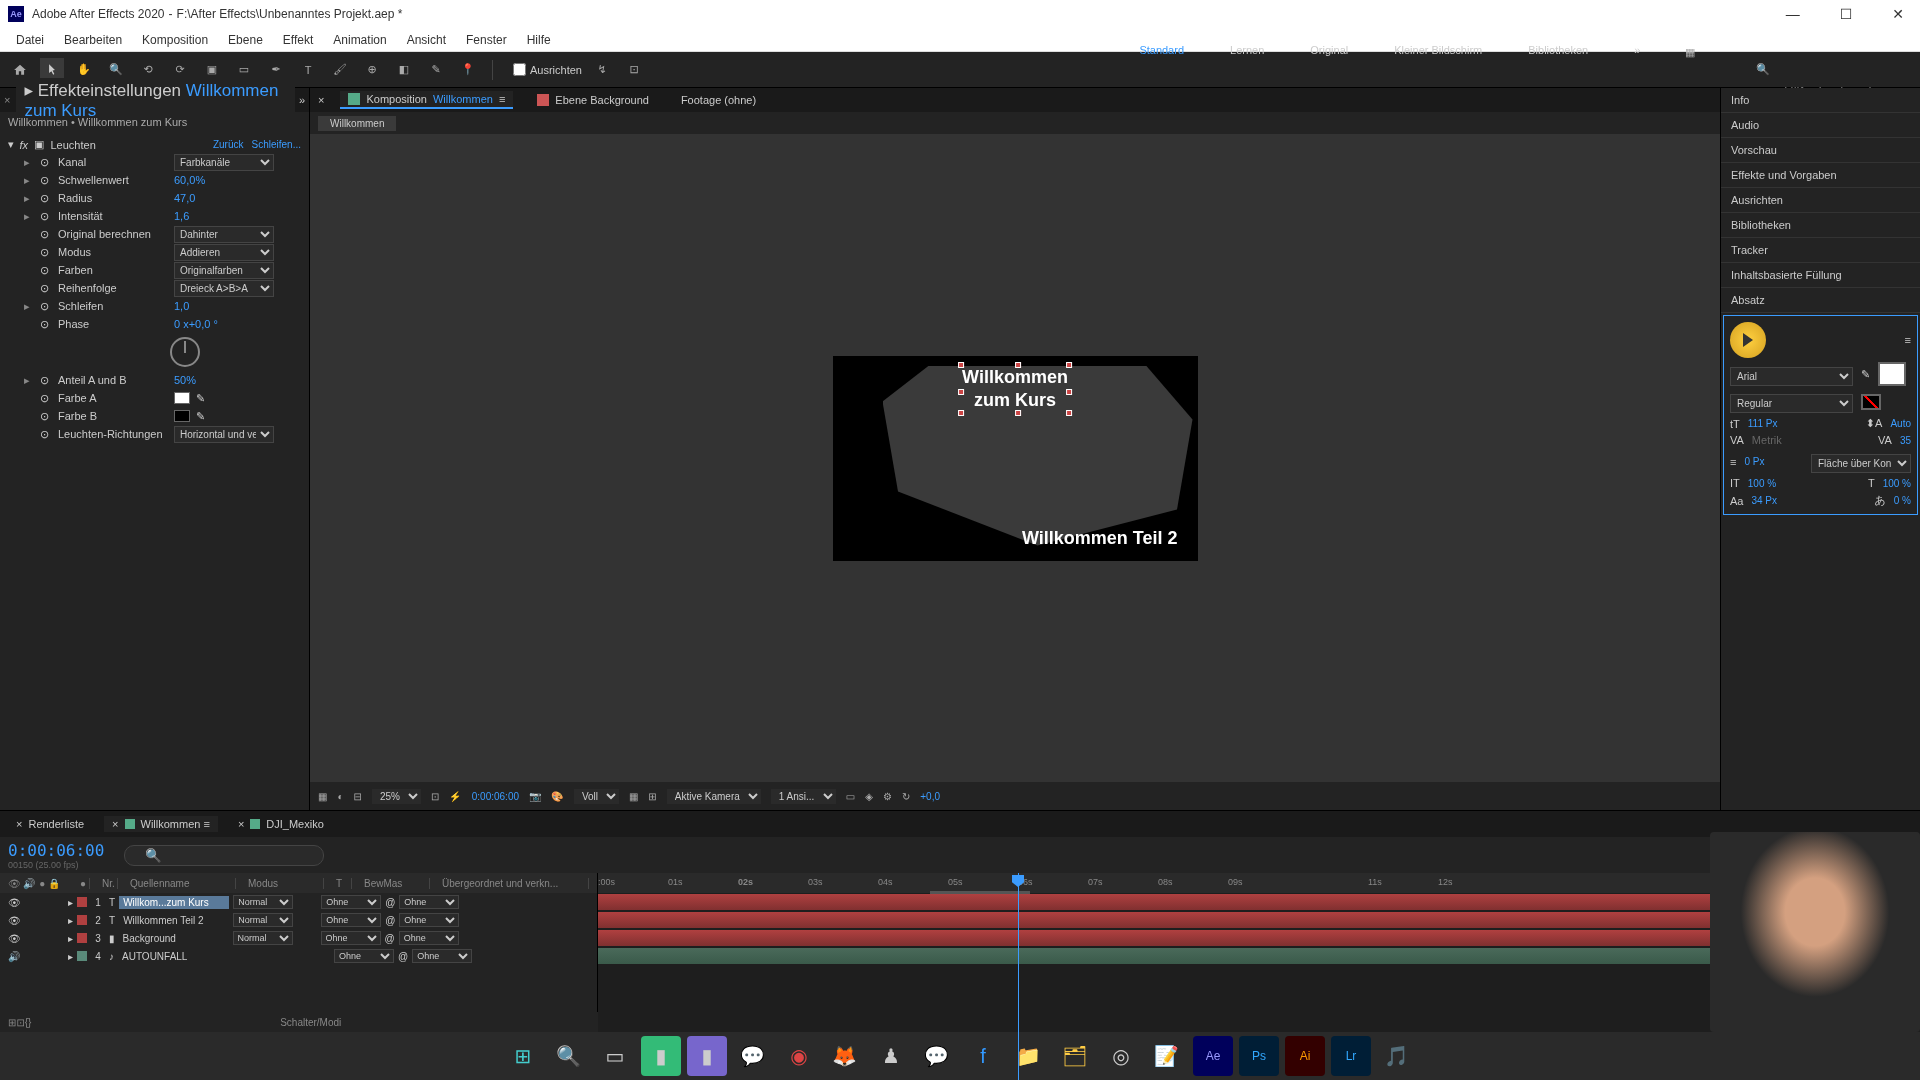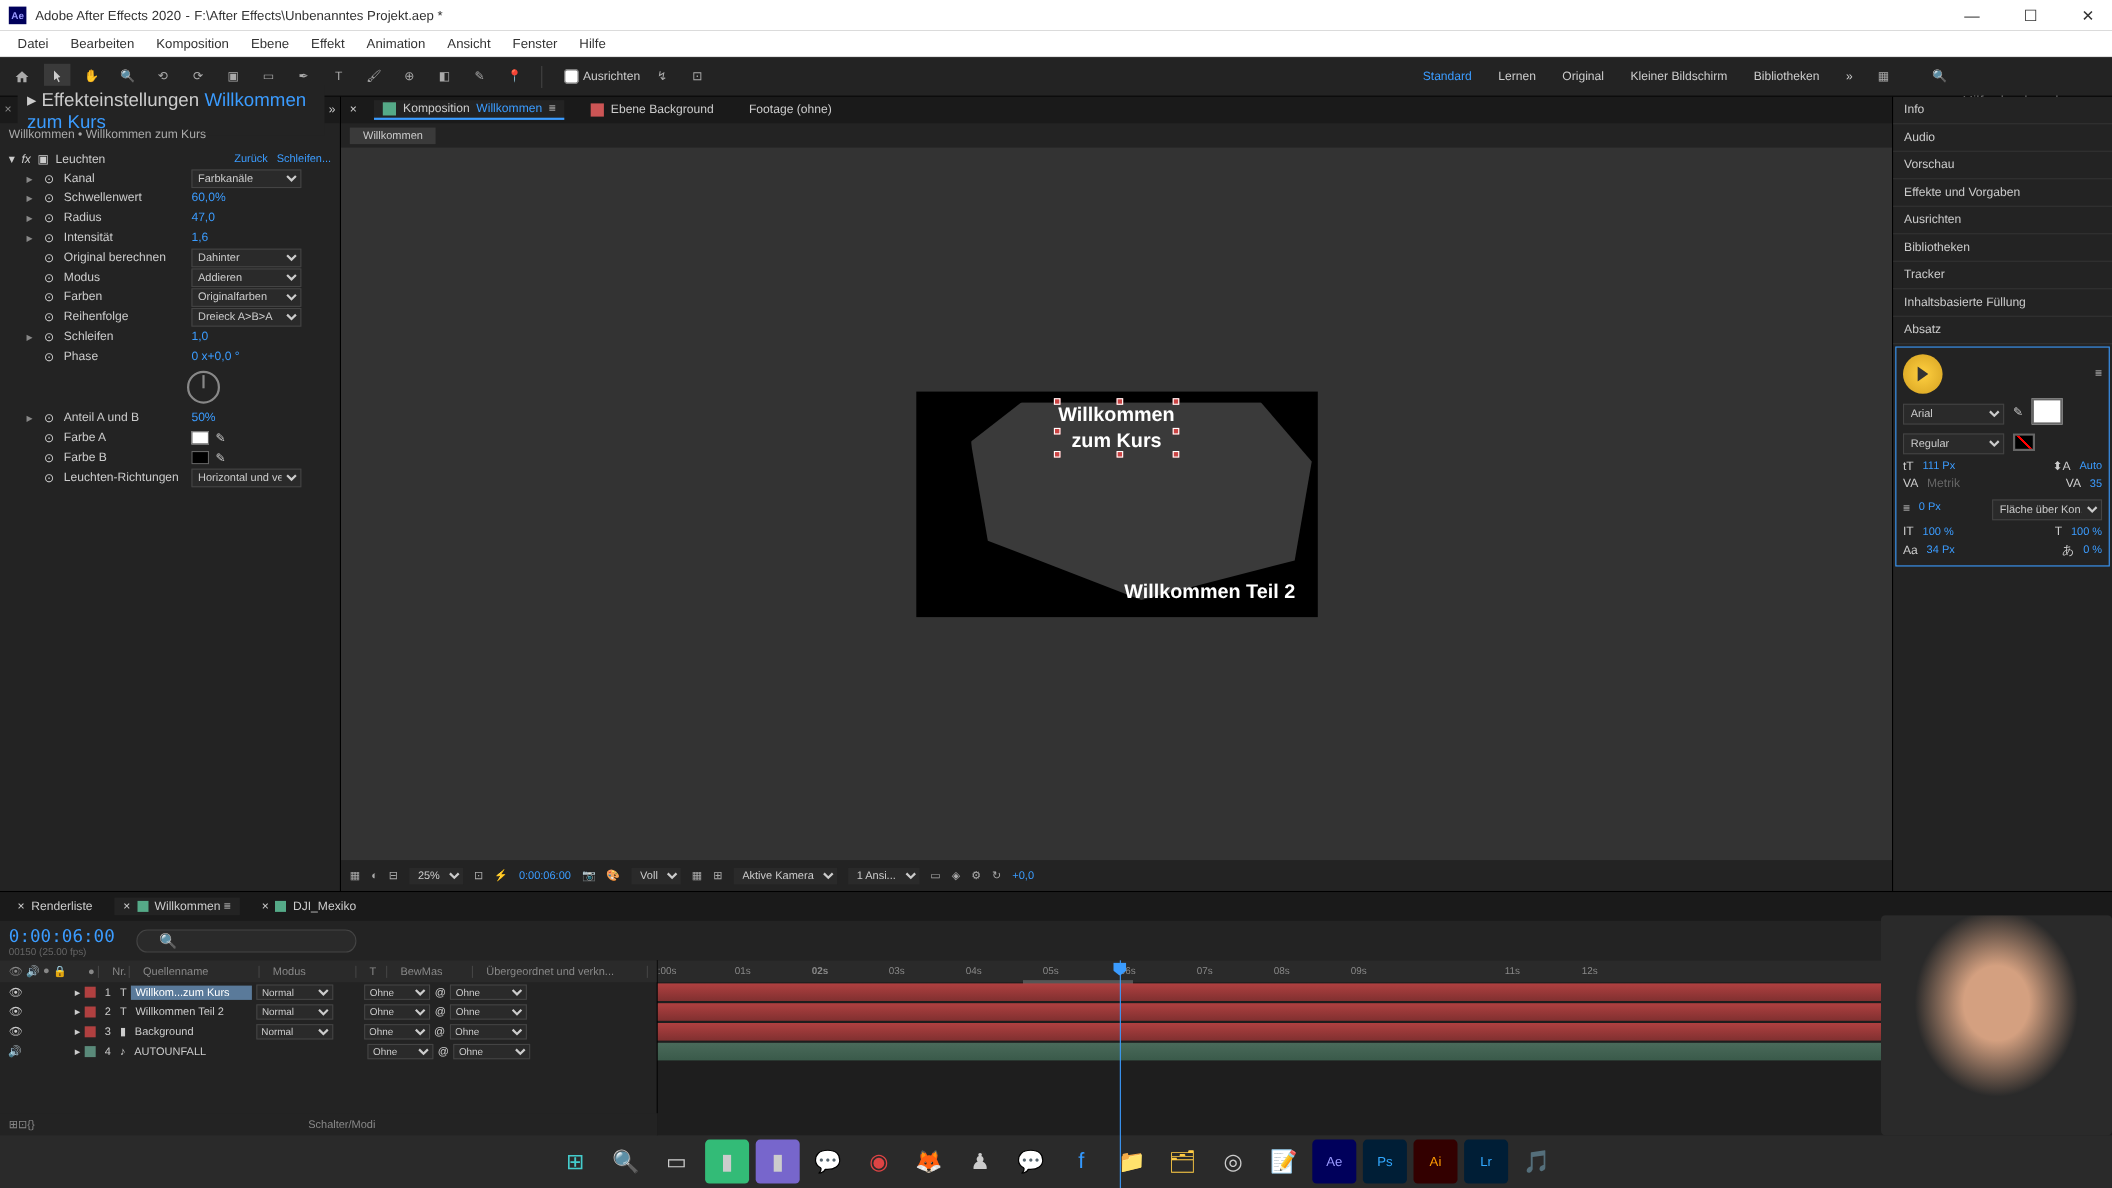--- a/index.html
+++ b/index.html
@@ -8,21 +8,21 @@
 .titlebar .icon{width:16px;height:16px;background:#00005b;margin-right:8px;display:inline-flex;align-items:center;justify-content:center;color:#9999ff;font-size:9px;font-weight:bold}
 .titlebar .winctrl{margin-left:auto;display:flex;gap:24px;font-size:14px}
 .titlebar .winctrl span{cursor:pointer;padding:0 8px}
 .menubar{height:24px;background:#fff;display:flex;align-items:center;padding:0 8px;gap:4px;color:#333;font-size:12px;border-bottom:1px solid #ddd}
 .menubar span{padding:2px 8px;cursor:pointer}
 .toolbar{height:36px;background:#232323;display:flex;align-items:center;padding:0 8px;gap:8px;border-bottom:1px solid #000}
 .toolbar .tool{width:24px;height:24px;display:flex;align-items:center;justify-content:center;cursor:pointer;color:#aaa}
 .toolbar .tool.active{background:#3a3a3a}
 .toolbar .sep{width:1px;height:20px;background:#444;margin:0 4px}
 .toolbar .check{display:flex;align-items:center;gap:4px;margin-left:8px}
-.toolbar .ws{margin-left:auto;display:flex;gap:8px;align-items:center}
+.toolbar .ws{margin-left:auto;display:flex;gap:30px;align-items:flex-start}
 .toolbar .ws span{cursor:pointer;padding:4px 8px}
 .toolbar .ws .active{color:#3b9cff}
 .toolbar .search{display:flex;align-items:center;gap:6px;margin-left:16px;margin-right:8px}
 .main{display:flex;height:calc(100% - 28px - 24px - 36px - 270px)}
 .left{width:310px;background:#232323;border-right:1px solid #000;display:flex;flex-direction:column}
 .panel-tabs{height:24px;display:flex;align-items:center;padding:0 4px;background:#1a1a1a;gap:4px}
 .panel-tabs .tab{padding:2px 8px;cursor:pointer;font-size:17px}
 .panel-tabs .tab.active{background:#232323}
 .panel-tabs .x{color:#888;margin-right:2px}
 .breadcrumb{padding:4px 8px;font-size:11px;color:#aaa}
@@ -55,21 +55,21 @@
 .handle{position:absolute;width:6px;height:6px;background:#c44;border:1px solid #fff}
 .text2{position:absolute;bottom:12px;right:20px;color:#fff;font-size:18px;font-weight:bold}
 .viewer-ctrl{height:28px;background:#232323;display:flex;align-items:center;padding:0 8px;gap:10px;font-size:10px}
 .viewer-ctrl .item{cursor:pointer;color:#aaa}
 .viewer-ctrl select{background:#2a2a2a;border:none;color:#ccc;font-size:10px;padding:1px 4px}
 .right{width:200px;background:#232323;border-left:1px solid #000;display:flex;flex-direction:column}
 .r-section{padding:6px 10px;border-bottom:1px solid #333;cursor:pointer;font-size:11px}
 .char-panel{border:1px solid #3b9cff;padding:6px;margin:2px}
 .char-panel .yellow{width:36px;height:36px;background:radial-gradient(circle,#ffd040,#d4a020);border-radius:50%;display:flex;align-items:center;justify-content:center;position:relative}
 .char-panel .yellow::after{content:'';position:absolute;width:10px;height:14px;background:#333;clip-path:polygon(0 0,100% 50%,0 100%)}
-.char-panel select{width:92px;background:#2a2a2a;border:1px solid #444;color:#ccc;font-size:10px;margin-top:4px;padding:2px}
+.char-panel select{width:123px;background:#2a2a2a;border:1px solid #444;color:#ccc;font-size:10px;margin-top:4px;padding:2px}
 .char-panel .row{display:flex;gap:8px;align-items:center;margin-top:4px}
 .char-panel .fill{width:28px;height:24px;background:#fff;border:2px solid #666}
 .char-panel .val{color:#3b9cff;font-size:10px}
 .bottom{height:270px;background:#1a1a1a;display:flex;flex-direction:column;border-top:1px solid #000}
 .tl-tabs{height:26px;display:flex;align-items:center;padding:0 8px;gap:12px;background:#1a1a1a}
 .tl-tabs .tab{display:flex;align-items:center;gap:6px;padding:2px 8px;cursor:pointer}
 .tl-tabs .tab.active{background:#232323}
 .tl-header{height:36px;display:flex;align-items:center;background:#232323;padding:0 8px}
 .timecode{color:#3b9cff;font-size:16px;font-family:monospace;margin-right:12px}
 .tc-sub{color:#666;font-size:9px}
@@ -78,21 +78,21 @@
 .tl-body{display:flex;flex:1}
 .tl-left{width:598px;background:#232323;border-right:1px solid #000}
 .tl-cols{height:20px;display:flex;align-items:center;background:#2a2a2a;font-size:10px;color:#888;padding:0 8px;gap:8px}
 .tl-cols .c{border-right:1px solid #444;padding:0 4px}
 .layer-row{height:18px;display:flex;align-items:center;padding:0 8px;gap:4px;font-size:10px}
 .layer-row .eye{width:12px;text-align:center}
 .layer-row .sq{width:10px;height:10px}
 .layer-row .num{width:14px;text-align:center}
 .layer-row .name{width:110px;padding:1px 4px}
 .layer-row.sel .name{background:#5a7a9a;color:#fff}
-.layer-row select{background:#2a2a2a;border:1px solid #444;color:#ccc;font-size:9px;width:70px}
+.layer-row select{background:#2a2a2a;border:1px solid #444;color:#ccc;font-size:9px;width:60px}
 .tl-right{flex:1;background:#1e1e1e;position:relative}
 .ruler{height:20px;background:#2a2a2a;display:flex;align-items:center;position:relative}
 .ruler .tick{position:absolute;font-size:9px;color:#888;top:4px}
 .playhead{position:absolute;top:0;bottom:0;width:1px;background:#3b9cff;z-index:5}
 .playhead::before{content:'';position:absolute;top:2px;left:-6px;width:12px;height:12px;background:#3b9cff;clip-path:polygon(0 0,100% 0,100% 60%,50% 100%,0 60%)}
 .track{height:18px;position:relative}
 .bar{position:absolute;height:16px;top:1px}
 .bar.text{background:linear-gradient(#b04040,#803030)}
 .bar.solid{background:linear-gradient(#b04040,#803030)}
 .bar.audio{background:linear-gradient(#4a6a5a,#3a5a4a)}

